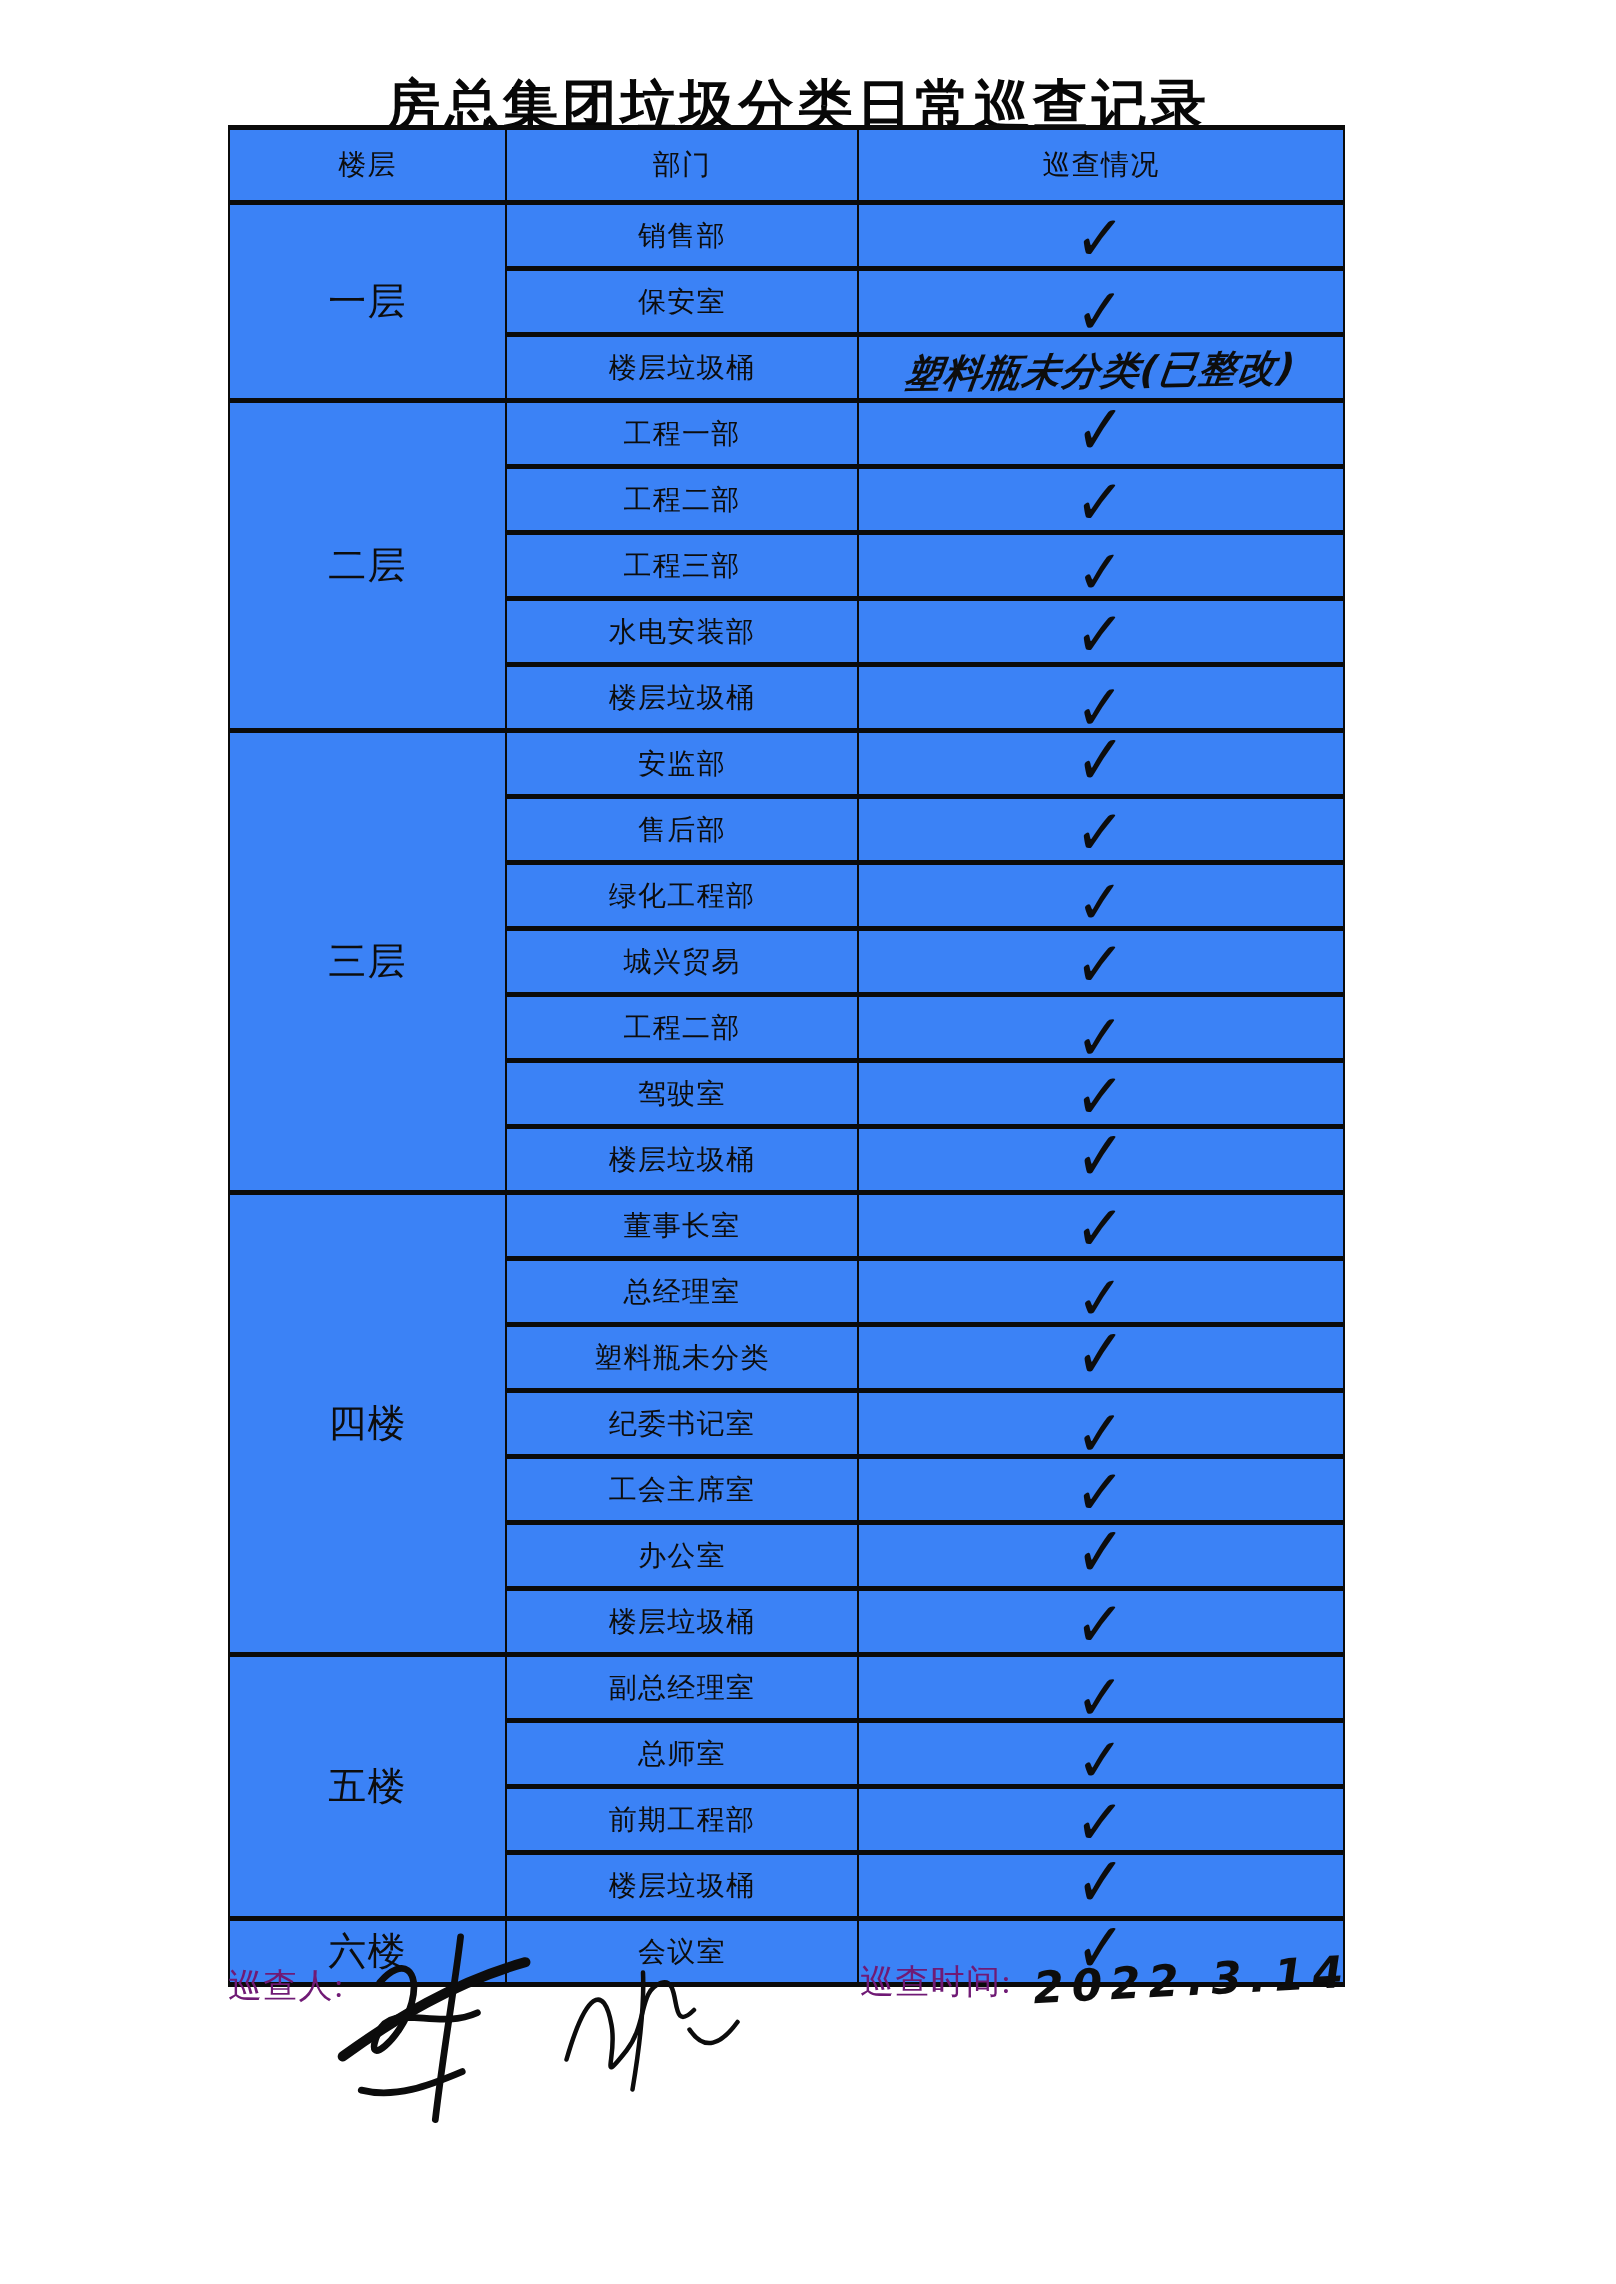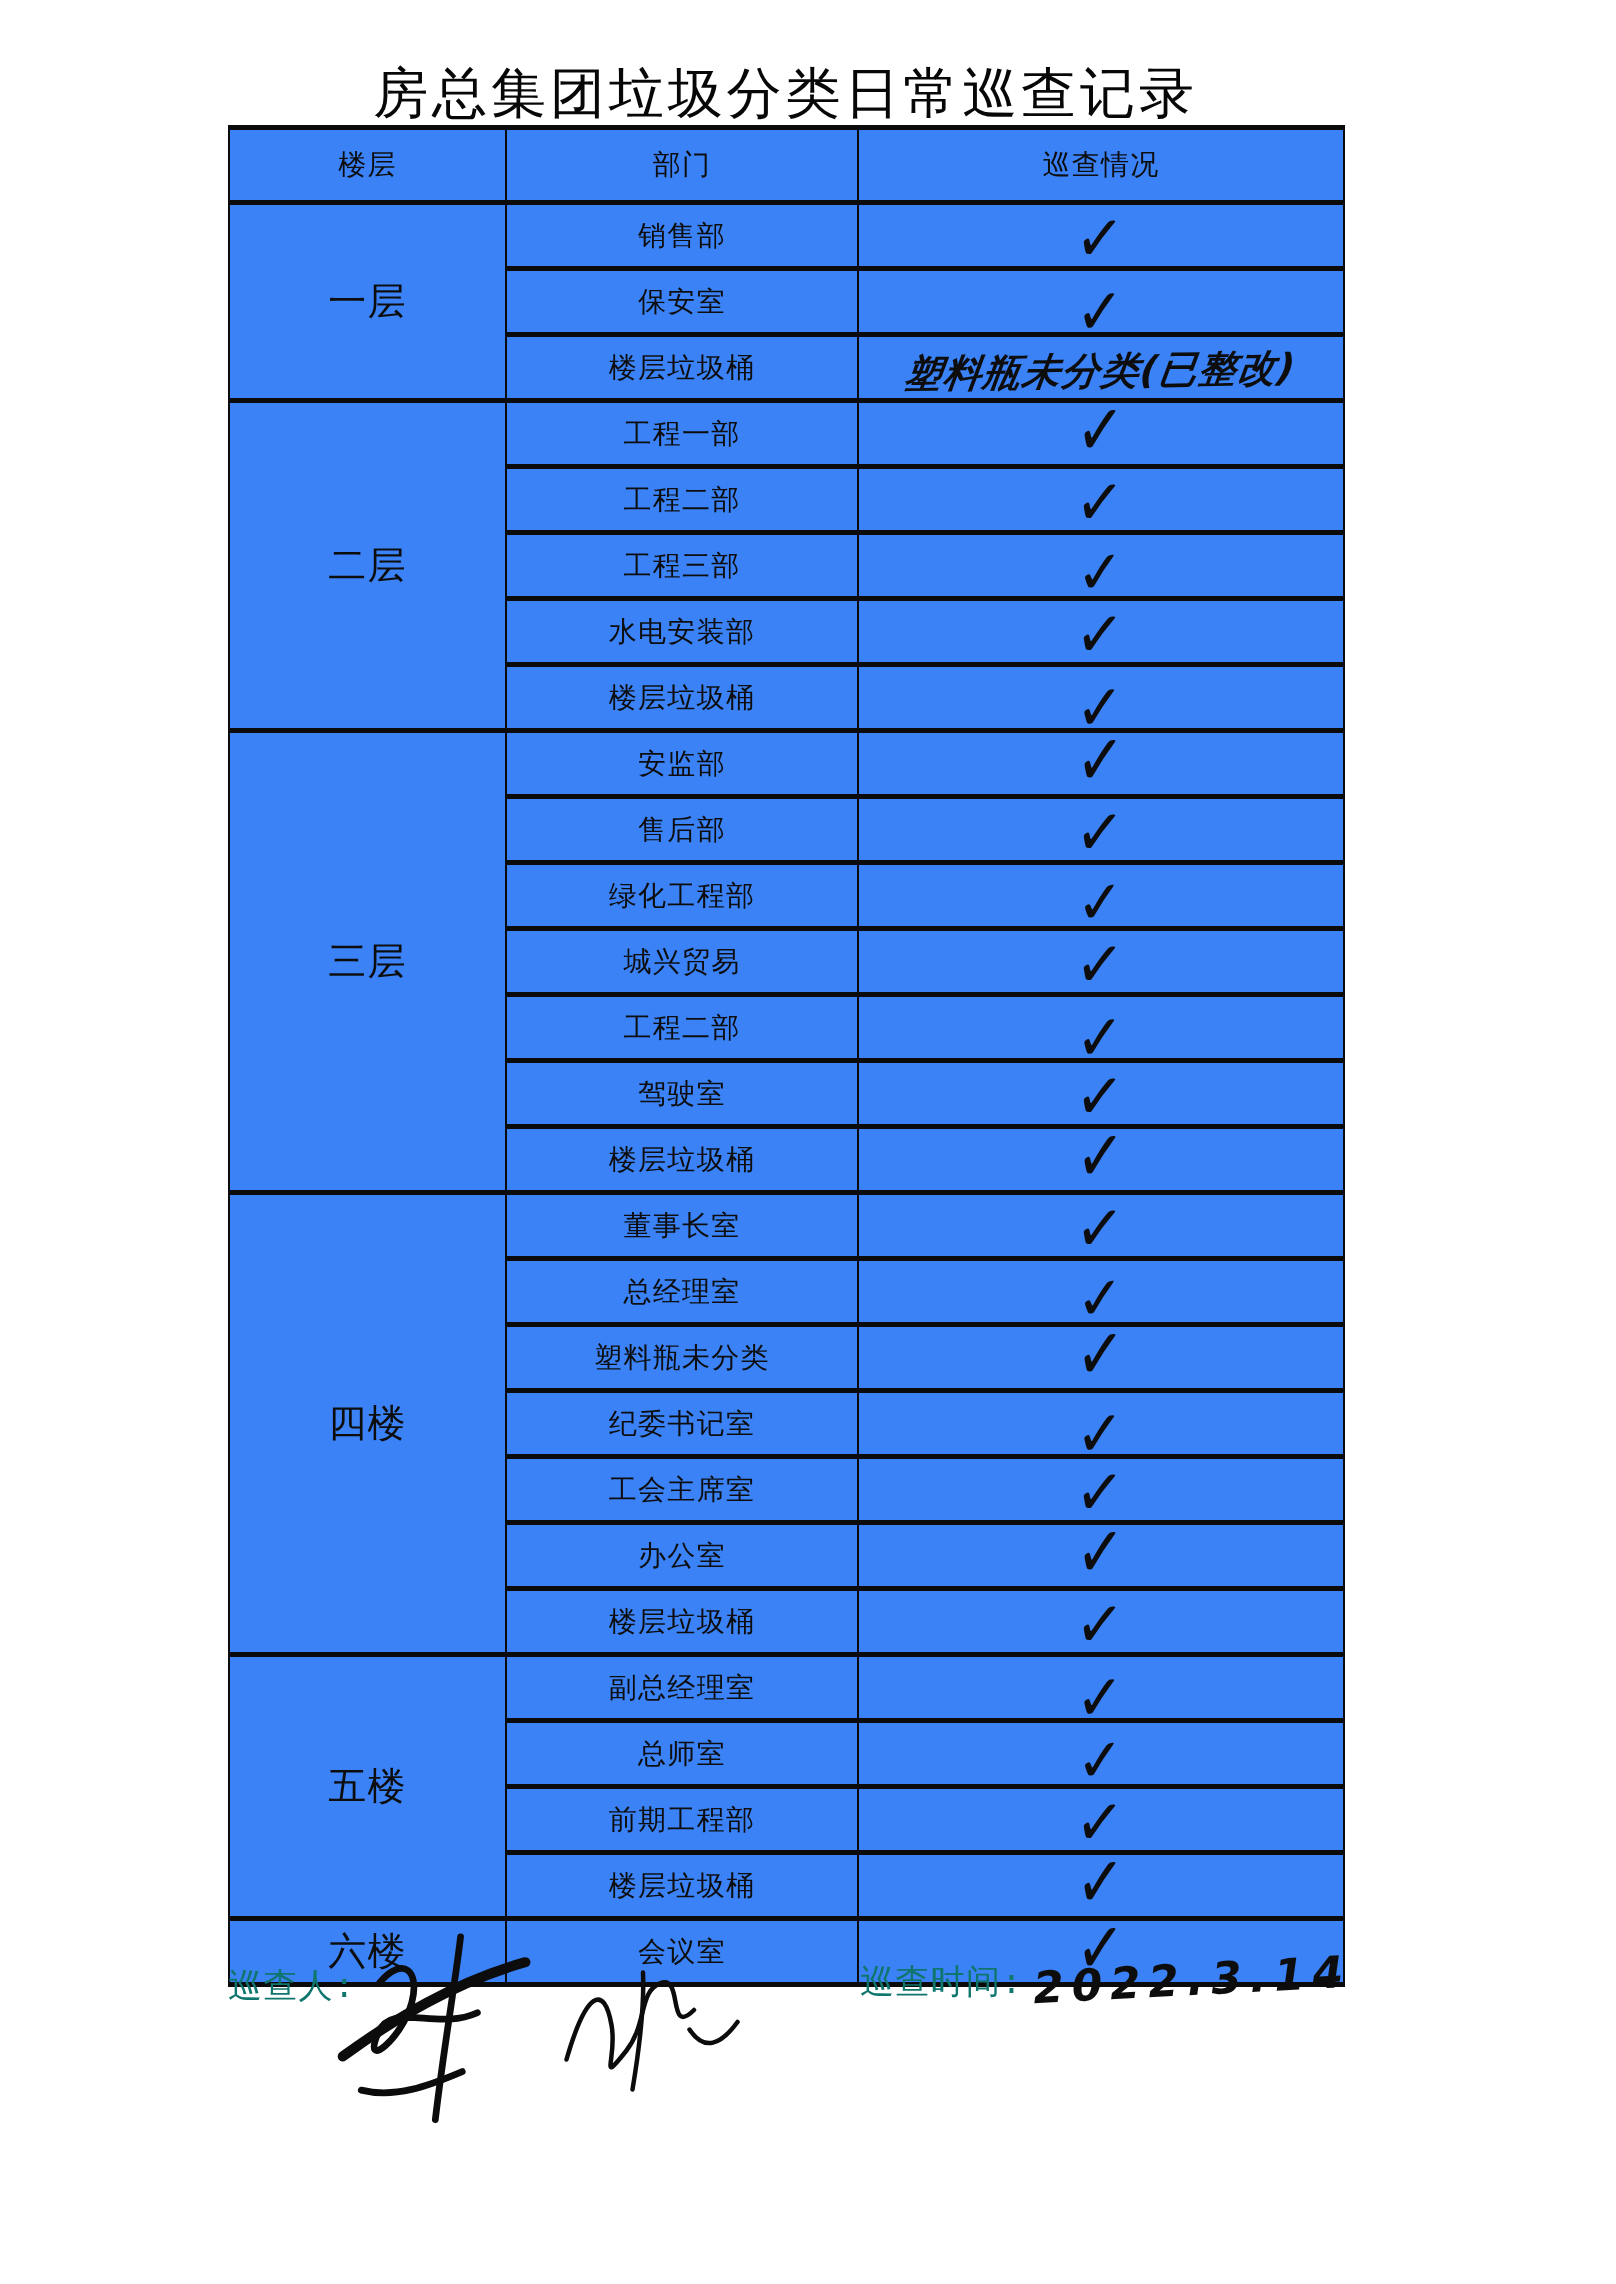--- a/index.html
+++ b/index.html
@@ -10,24 +10,24 @@
     background: #ffffff;
     font-family: "Liberation Serif", serif;
     color: #0d0d0d;
     overflow: hidden;
   }
   .title {
     position: absolute;
     top: 57px;
     left: 0;
     width: 1571px;
-    margin: 0;
+    margin: 12px;
     text-align: center;
     font-family: "Liberation Sans", sans-serif;
-    font-weight: normal;
+    font-weight: bold;
     font-size: 55px;
     letter-spacing: 3.9px;
     color: #070707;
   }
   table.inspection-table {
     position: absolute;
     left: 228px;
     top: 125px;
     width: 1115px;
     border-collapse: collapse;
@@ -79,24 +79,24 @@
   }
   .footer {
     position: absolute;
     left: 228px;
     top: 1955px;
     width: 1238px;
     height: 274px;
   }
   .f-label {
     position: absolute;
-    font-family: Liberation Mono, monospace;
+    font-family: Liberation Serif, serif;
     font-size: 34px;
     letter-spacing: 1.3px;
-    color: #0f766e;
+    color: #701a75;
   }
   .inspector-label { left: 0; top: 7.8px; }
   .time-label { left: 632px; top: 4px; }
   .date {
     position: absolute;
     left: 805px;
     top: -1.3px;
     font-size: 44px;
     letter-spacing: 7.8px;
     transform: rotate(-3deg);

